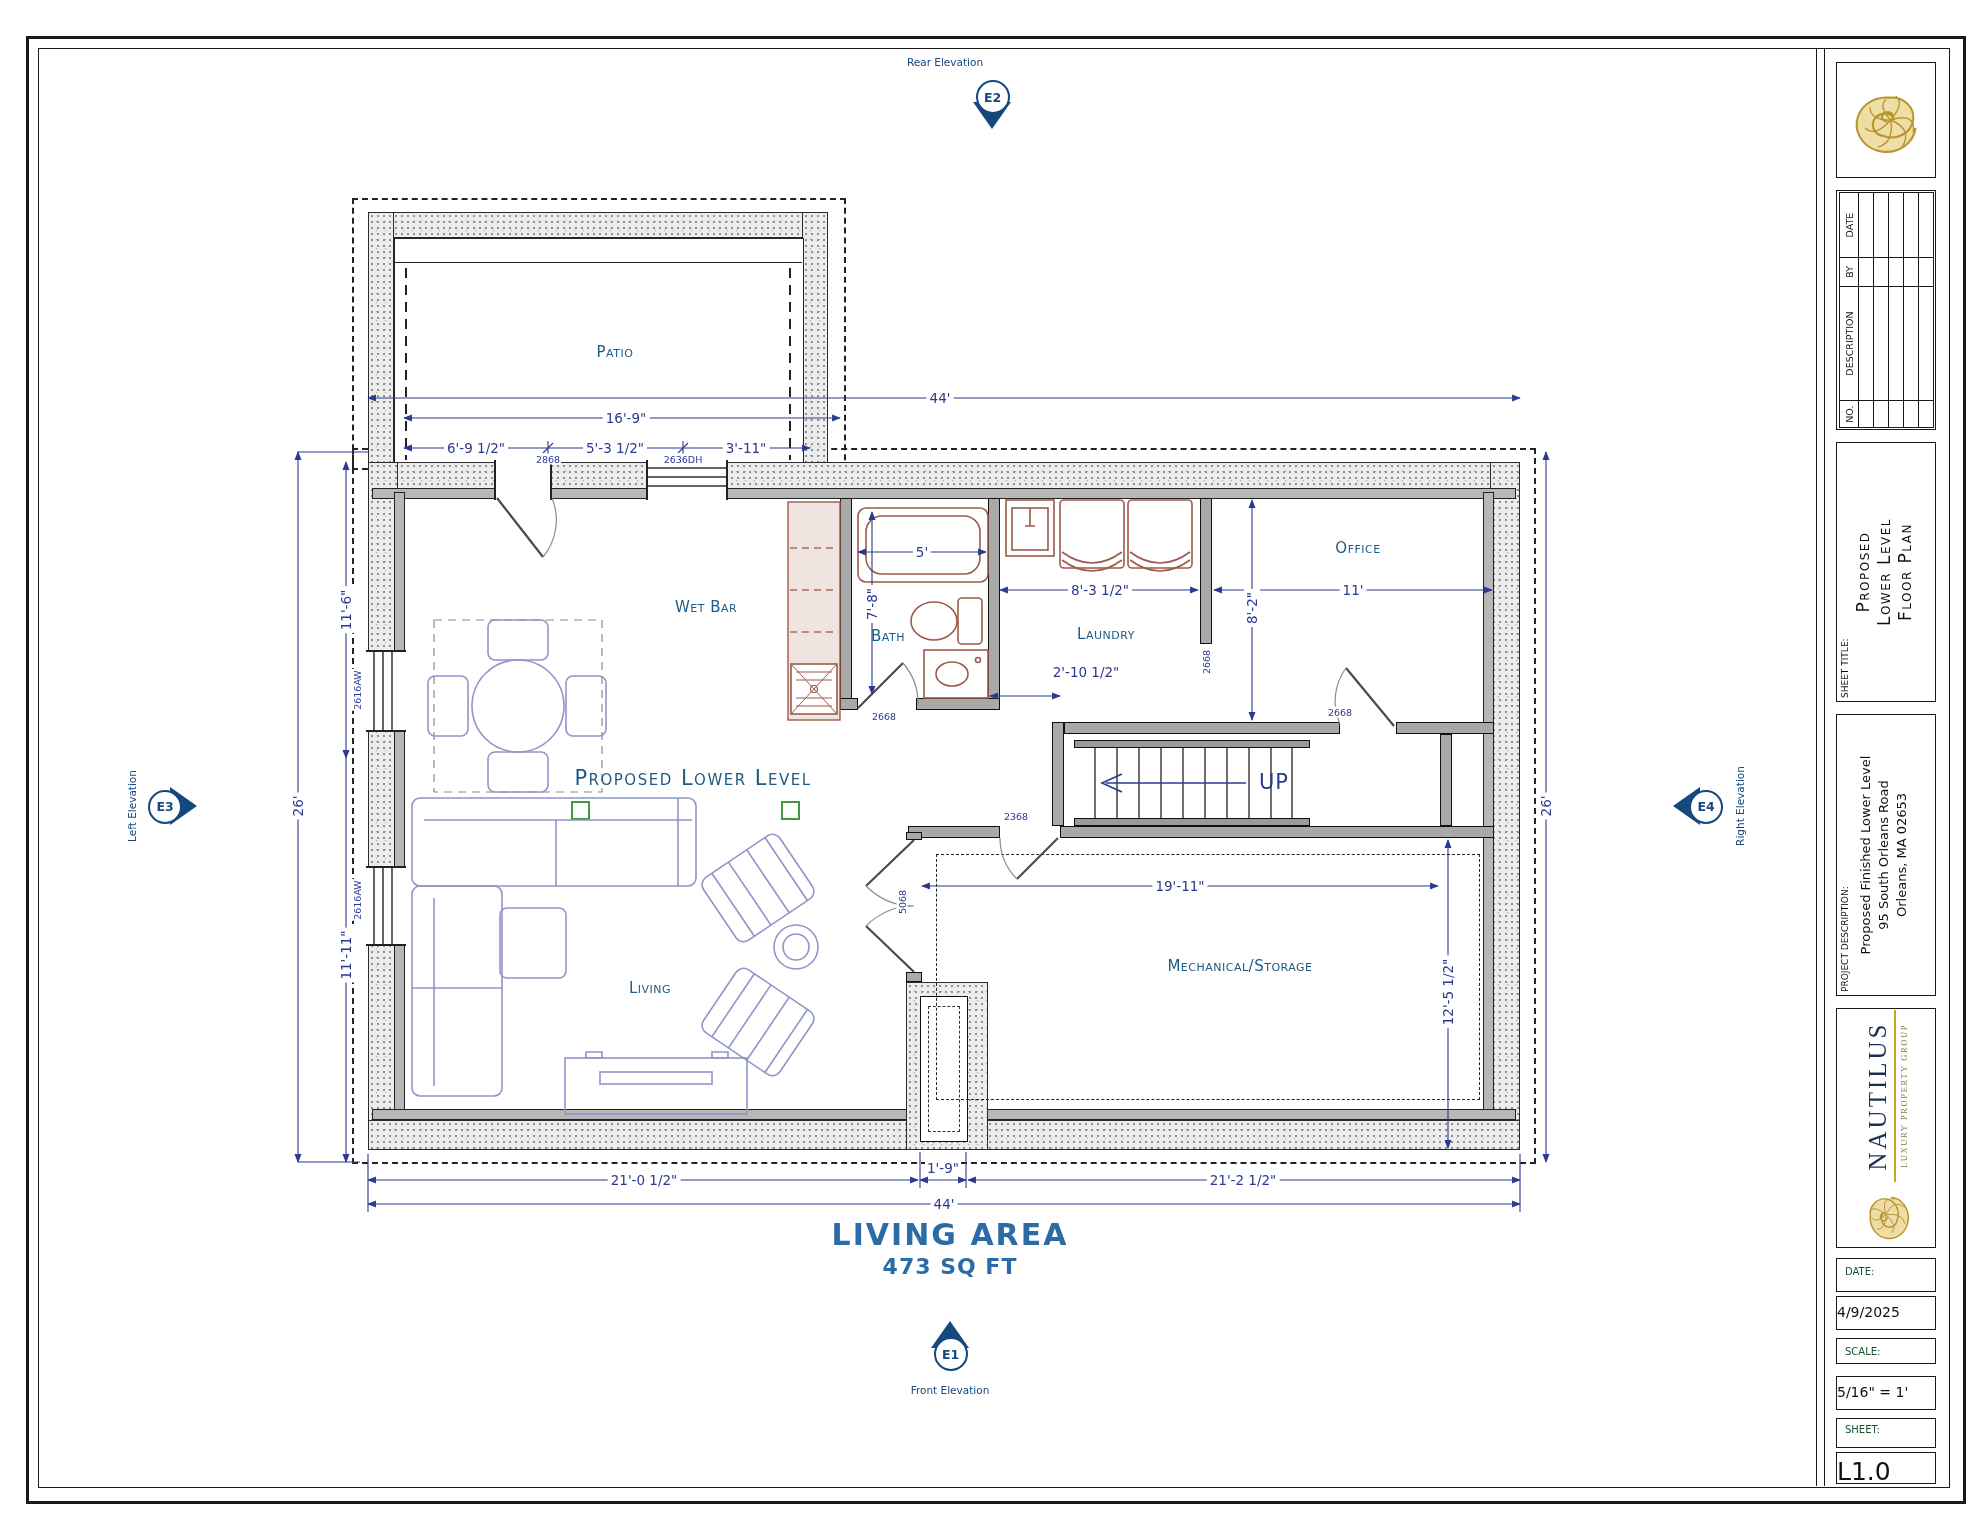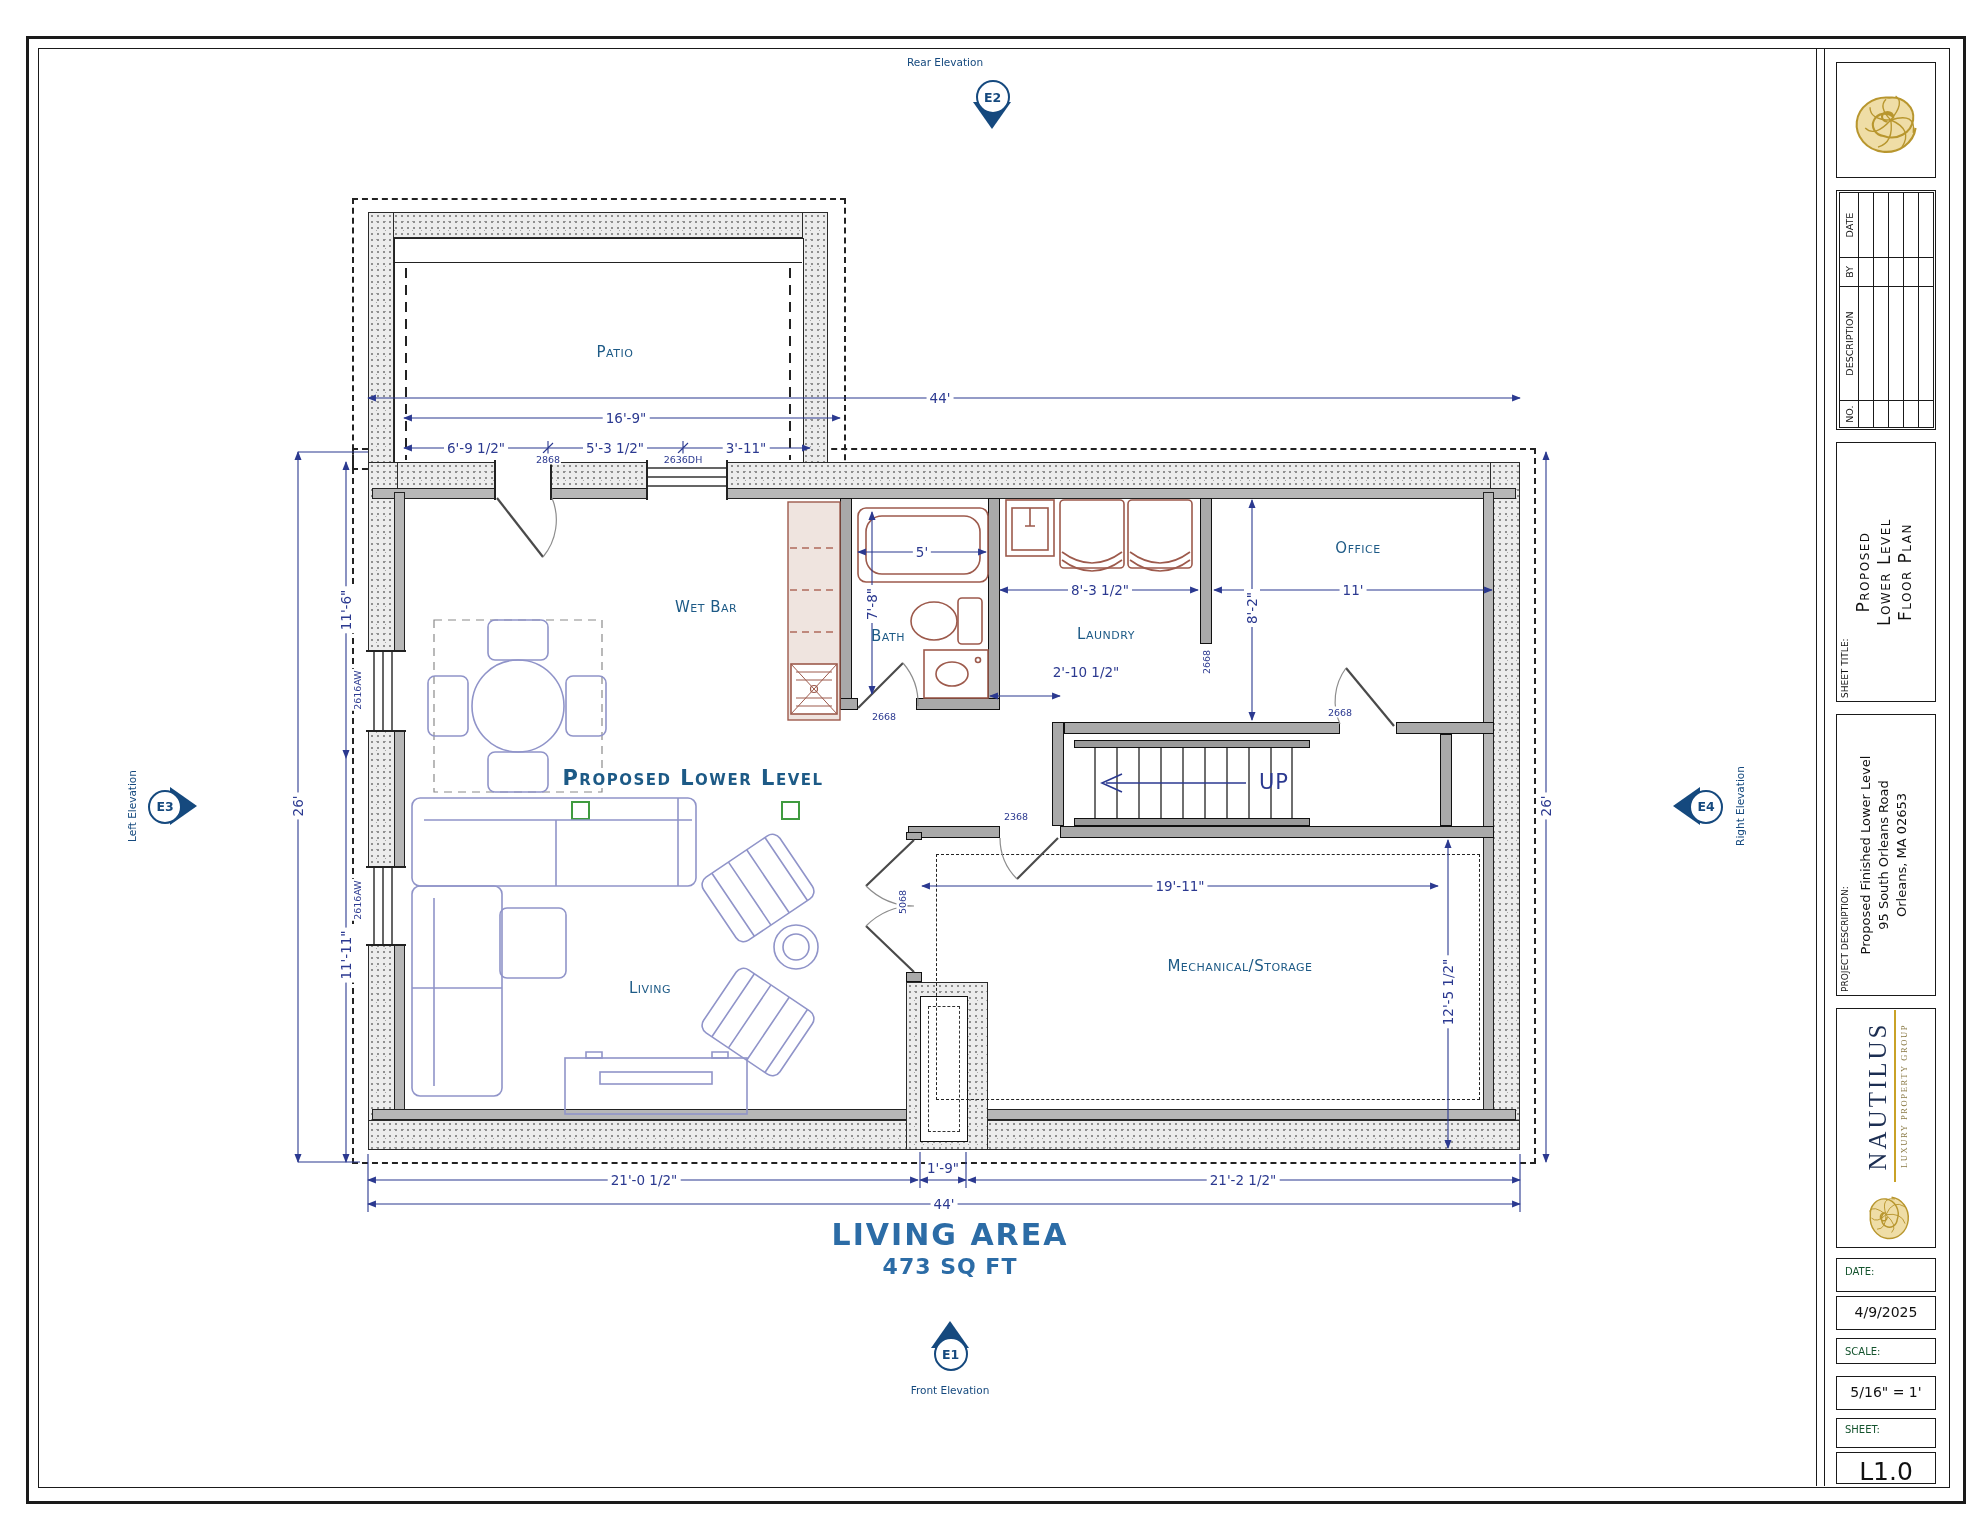--- a/index.html
+++ b/index.html
@@ -13,21 +13,21 @@
   .stipple{background-color:#ececec;background-image:radial-gradient(#8f8f8f 0.9px,transparent 1px),radial-gradient(#a5a5a5 0.7px,transparent 1px);background-size:6px 6px,9px 9px;background-position:0 0,3px 4px;border:1px solid #2a2a2a;box-sizing:border-box;}
   .graywall{background:#b7b7b7;border:1px solid #222;box-sizing:border-box;}
   .intwall{background:#a9a9a9;border:1px solid #111;box-sizing:border-box;}
   .dashout{border:2px dashed #222;box-sizing:border-box;}
   .whiteopen{background:#fff;box-sizing:border-box;}
   .railbar{background:#9a9a9a;border:1px solid #111;box-sizing:border-box;}
   
   .lbl{position:absolute;transform:translate(-50%,-50%);white-space:nowrap;}
   .rot{transform:translate(-50%,-50%) rotate(-90deg);}
   .room{color:#1d5a86;font-size:15px;font-variant:small-caps;letter-spacing:.5px;}
-  .room-lg{color:#1d5a86;font-size:21px;font-variant:small-caps;letter-spacing:1.5px;font-weight:bold;}
+  .room-lg{color:#1d5a86;font-size:21px;font-variant:small-caps;letter-spacing:1.5px;}
   .dim{color:#2b3990;font-size:13.5px;background:#fff;padding:0 3px;}
   .dimnb{color:#2b3990;font-size:13.5px;}
   .opn{color:#2b3990;font-size:9.5px;background:#fff;padding:0 1px;}
   .up{color:#2b3990;font-size:21px;letter-spacing:1px;}
   .area-t{color:#2c6ca6;font-size:30px;font-weight:bold;letter-spacing:2px;}
   .area-v{color:#2c6ca6;font-size:22px;font-weight:bold;letter-spacing:1px;}
   .elabel{color:#15497e;font-size:10.5px;}
   
   .emk{position:absolute;width:48px;height:48px;transform:translate(-50%,-50%);}
   .emk-c{position:absolute;left:50%;top:50%;width:30px;height:30px;margin:-16.5px 0 0 -16.5px;background:#fff;border:2.5px solid #15497e;border-radius:50%;display:flex;align-items:center;justify-content:center;font-weight:bold;font-size:12.5px;color:#15497e;}
@@ -41,21 +41,21 @@
   .rotin{position:absolute;left:50%;top:50%;transform:translate(-50%,-50%) rotate(-90deg);}
   .revtable{border-collapse:collapse;}
   .revtable th,.revtable td{border:1px solid #1a1a1a;padding:0;font-size:9px;font-weight:normal;color:#111;height:14px;}
   .revtable th{height:18px;font-size:9.5px;}
   .stitle-lbl{font-size:9px;color:#111;position:absolute;left:2px;top:1px;}
   .stitle-line{font-size:17px;color:#111;font-variant:small-caps;letter-spacing:1.5px;text-align:center;line-height:21px;}
   .proj-line{font-size:13px;color:#111;text-align:center;line-height:18px;}
   .brandname{font-family:"Liberation Serif",serif;font-size:25px;letter-spacing:3px;color:#1c2e52;}
   .brandtag{font-family:"Liberation Serif",serif;font-size:8.5px;letter-spacing:1.6px;color:#8a7a45;white-space:nowrap;}
   .fld-lbl{font-size:10px;color:#14532d;padding:7px 0 0 8px;}
-  .fld-val{font-size:14px;color:#111;text-align:center;padding-top:7px;}
+  .fld-val{font-size:14px;color:#111;padding-top:7px;}
   .goldrule{height:2px;background:#c9a227;margin:2px 0 3px 0;}
   svg.overlay{position:absolute;left:0;top:0;pointer-events:none;}
 </style>
 </head>
 <body>
 
 <svg width="0" height="0" style="position:absolute">
   <defs>
     <g id="shell" stroke="#b8962e" fill="none" stroke-width="2.6">
       <path d="M87,60 A37,34 0 1 1 54,22 A27,25 0 1 1 47,70 A15,14 0 1 1 59,46 A7,6 0 1 0 52,52" fill="#efdda6"></path>

